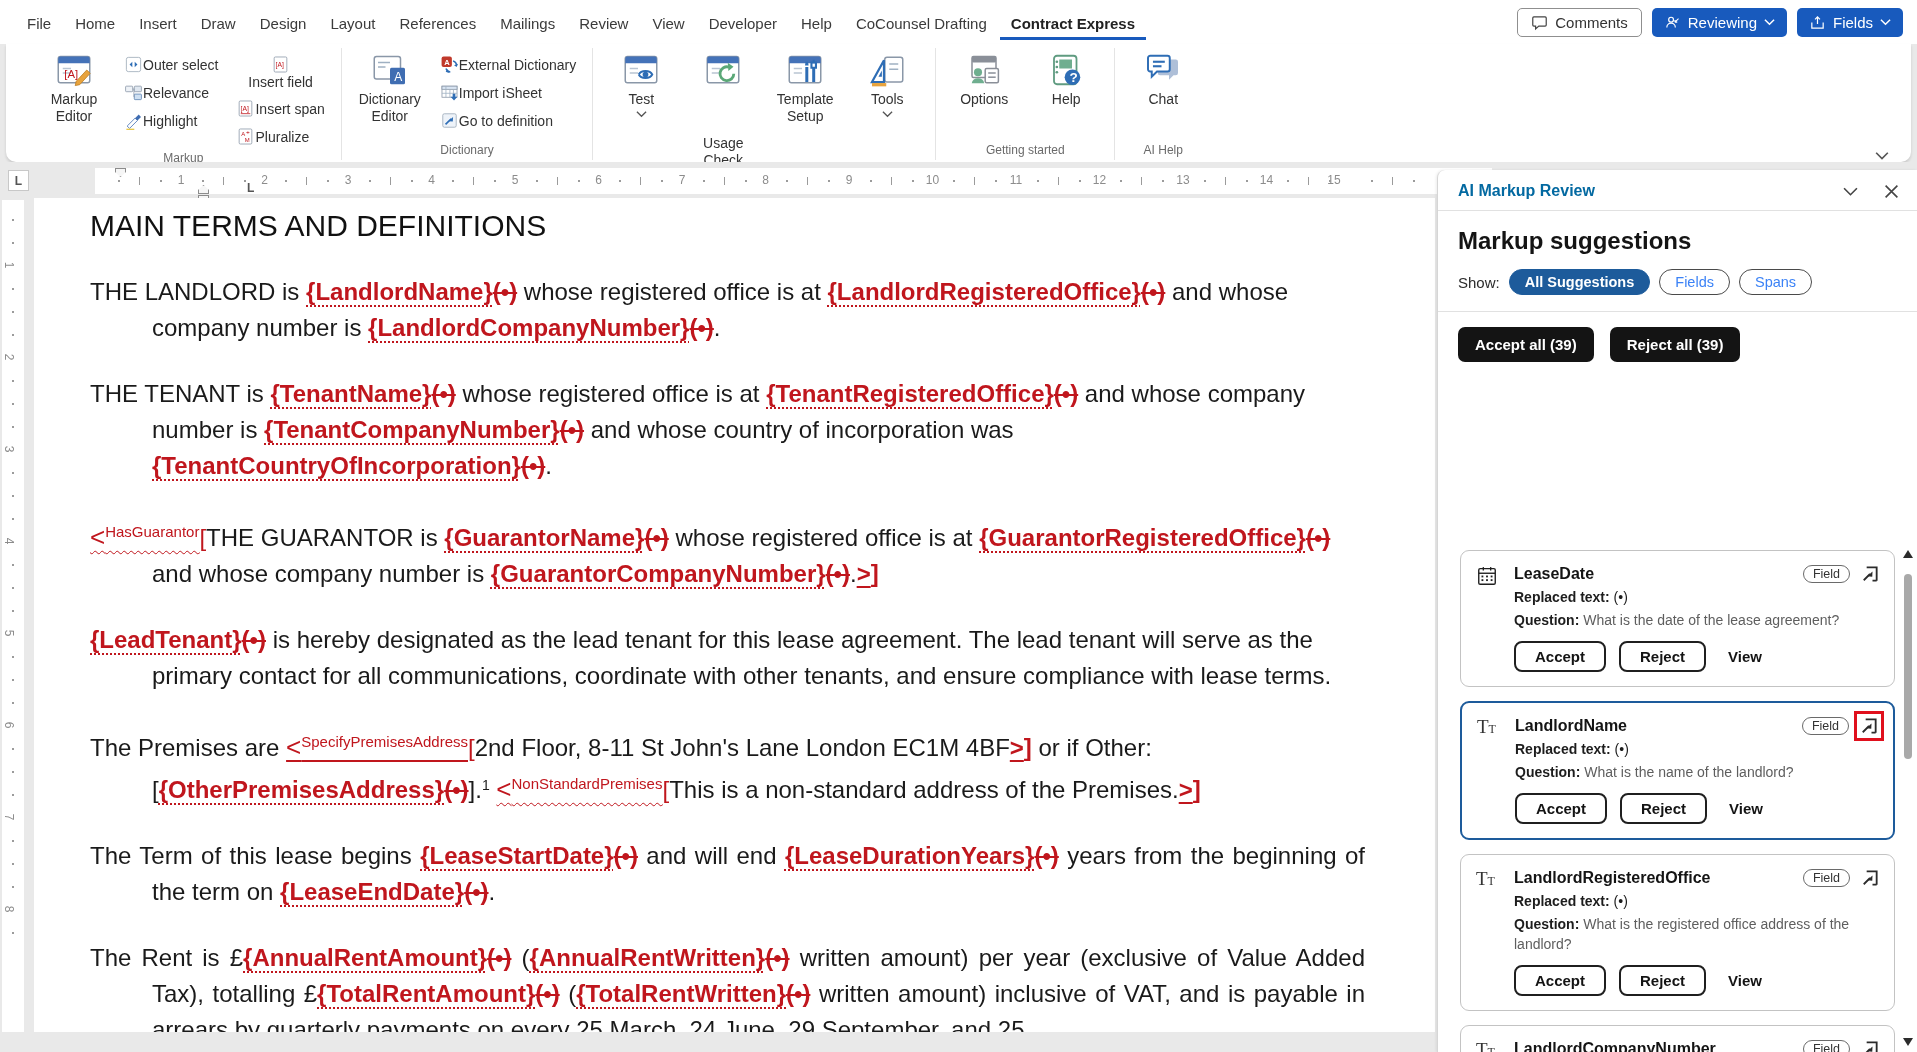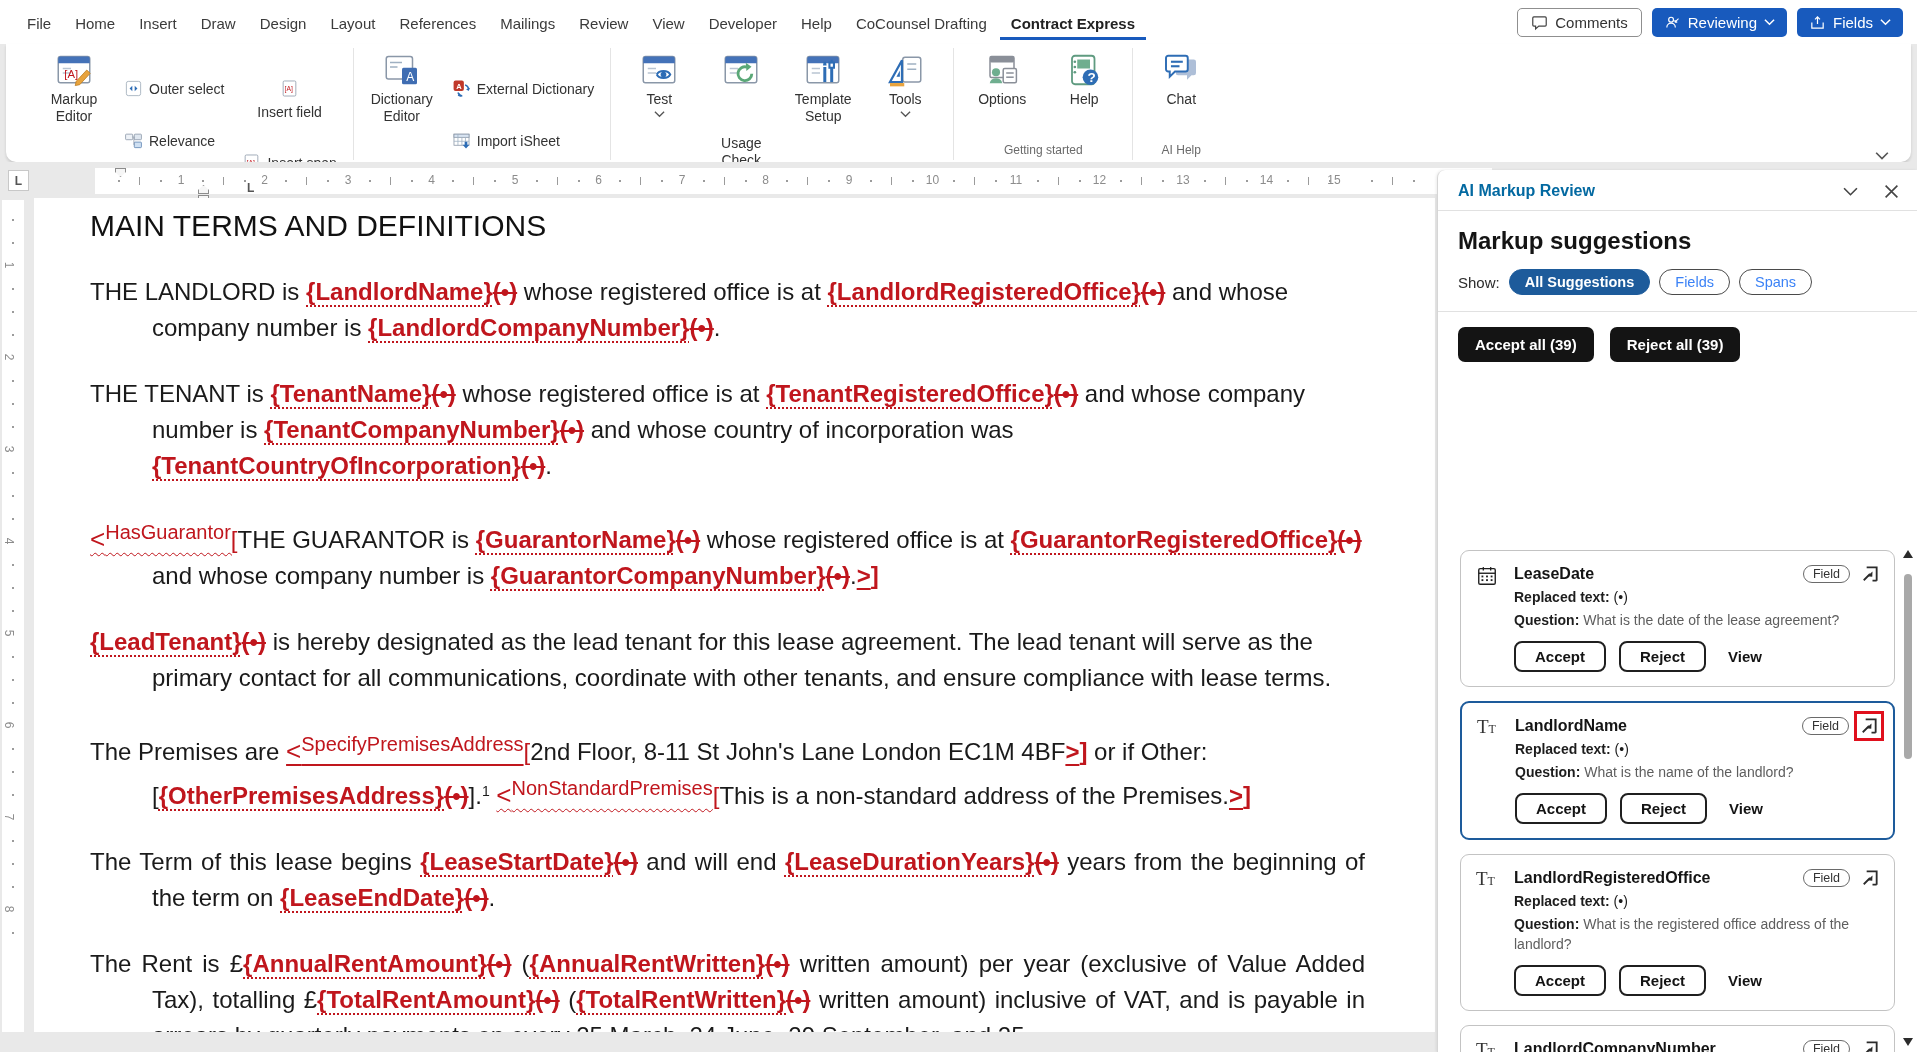--- a/index.html
+++ b/index.html
@@ -27,21 +27,21 @@
   .rgroup { display:flex; flex-direction:column; padding:0 10px; border-right:1px solid #e4e4e4; }
   .rgroup:last-of-type { border-right:none; }
   .rgroup-content { flex:1; display:flex; align-items:flex-start; gap:6px; }
   .rgroup-label { text-align:center; font-size:12px; color:#6a6a6a; padding:2px 0 3px; }
   .bigbtn { display:flex; flex-direction:column; align-items:center; width:76px; padding:4px 2px 2px;
             border-radius:4px; cursor:default; }
   .bigbtn .ic { width:36px; height:36px; margin-bottom:3px; }
   .bigbtn .lbl { font-size:14px; color:#333; text-align:center; line-height:17px; white-space:pre-line; }
   .bigbtn .chev { color:#555; margin-top:2px; }
   .smallcol { display:flex; flex-direction:column; gap:3px; padding-top:4px; }
-  .smallbtn { display:flex; align-items:center; gap:6px; padding:3px 6px; border-radius:4px;margin-top:24px; }
+  .smallbtn { display:flex; align-items:center; padding:3px 6px; border-radius:4px; }
   .smallbtn .ic { width:19px; height:19px; }
   .smallbtn .lbl { font-size:14px; color:#333; white-space:nowrap; }
   .ic svg { display:block; width:100%; height:100%; }
   .ribbon-collapse { position:absolute; right:22px; bottom:6px; width:14px; height:10px; color:#555; }
 
   
   .work { position:absolute; left:0; right:0; top:162px; bottom:0; background:#e9e9e9; }
 
   
   .hruler { position:absolute; left:95px; top:6px; width:1397px; height:26px; background:#fff; }
@@ -68,21 +68,21 @@
   .doc-h { font-size:30px; line-height:40px; margin-bottom:28px; color:#111; }
   .doc p { margin-bottom:30px; padding-left:62px; text-indent:-62px; }
   .doc p.justify { text-align:justify; }
   .doc-field { color:#c0161d; font-weight:700; }
   .fname { text-decoration:underline dotted 2px; text-underline-offset:5px; }
   .fdel { text-decoration:line-through 2px; }
   .span-open { color:#c0161d; text-underline-offset:4px; }
   .span-open.wavy { text-decoration:underline wavy #c0161d 1px; }
   .span-open.solid { text-decoration:underline solid #c0161d 1.5px; }
   .so-mark { font-size:26px; }
-  .so-name { font-size:20px; vertical-align:9px; letter-spacing:0; }
+  .so-name { font-size:15px; vertical-align:9px; letter-spacing:0; }
   .so-br { font-size:24px; }
   .span-close { color:#c0161d; font-weight:600; }
   .sc-gt { text-decoration:underline solid 1.5px; text-underline-offset:4px; }
   .doc sup { font-size:14px; vertical-align:8px; color:#1a1a1a; }
 
   
   .panel { position:absolute; left:1437px; top:8px; width:480px; bottom:0; background:#fff;
            border-left:1px solid #d6d6d6; border-top-left-radius:8px; box-shadow:-1px 0 3px rgba(0,0,0,.08); }
   .panel-head { display:flex; align-items:center; padding:12px 18px 10px 20px; }
   .panel-title { font-size:16px; font-weight:700; color:#0369a1; }

